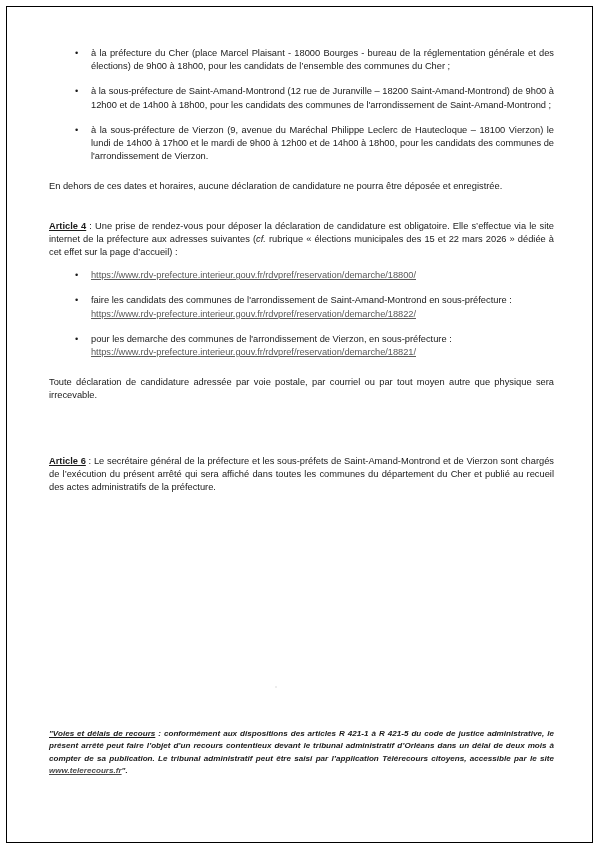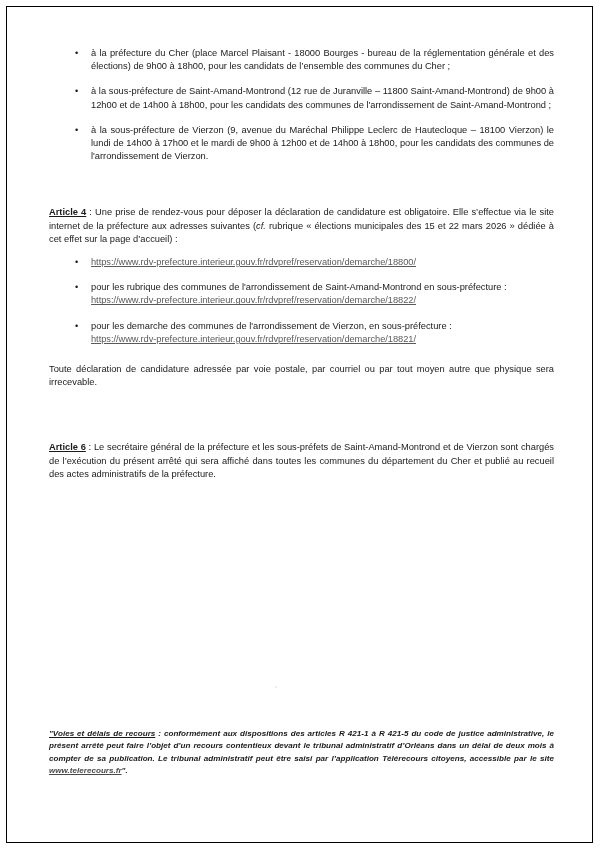--- a/index.html
+++ b/index.html
@@ -158,47 +158,48 @@
 
   <div class="content">
 
     <ul class="bullets">
 
       <li class="bullet">
         <span class="dot">•</span><span>à la préfecture du Cher (place Marcel Plaisant - 18000 Bourges - bureau de la réglementation générale et des élections) </span><b>de 9h00 à 18h00,</b><span> pour les candidats de l’ensemble des communes du Cher ;</span>
       </li>
 
       <li class="bullet">
-        <span class="dot">•</span><span>à la sous-préfecture de Saint-Amand-Montrond (12 rue de Juranville – 11800 Saint-Amand-Montrond) </span><b>de 9h00 à 12h00 et de 14h00 à 18h00</b><span>, pour les candidats des communes de l'arrondissement de Saint-Amand-Montrond ;</span>
+        <span class="dot">•</span><span>à la sous-préfecture de Saint-Amand-Montrond (12 rue de Juranville – 18200 Saint-Amand-Montrond) </span><b>de 9h00 à 12h00 et de 14h00 à 18h00</b><span>, pour les candidats des communes de l'arrondissement de Saint-Amand-Montrond ;</span>
       </li>
 
       <li class="bullet">
         <span class="dot">•</span><span>à la sous-préfecture de Vierzon (9, avenue du Maréchal Philippe Leclerc de Hautecloque – 18100 Vierzon) </span><b>le lundi de 14h00 à 17h00 et le mardi de 9h00 à 12h00 et de 14h00 à 18h00</b><span>, pour les candidats des communes de l'arrondissement de Vierzon.</span>
       </li>
 
     </ul>
 
     <div class="gap-md"></div>
 
+    <p class="para">En dehors de ces dates et horaires, aucune déclaration de candidature ne pourra être déposée et enregistrée.</p>
 
     <div class="gap-xl"></div>
 
     <p class="para"><span class="art">Article 4</span><span> : </span><span>Une prise de rendez-vous pour déposer la déclaration de candidature est obligatoire. Elle s’effectue via le site internet de la préfecture aux adresses suivantes (</span><i>cf.</i><span> rubrique « élections municipales des 15 et 22 mars 2026 » dédiée à cet effet sur la page d’accueil) :</span></p>
 
     <div class="gap-sm"></div>
 
     <ul class="bullets">
 
       <li class="bullet">
         <span class="dot">•</span>
         <span class="bullet-url">https://www.rdv-prefecture.interieur.gouv.fr/rdvpref/reservation/demarche/18800/</span>
       </li>
 
       <li class="bullet">
-        <span class="dot">•</span><span>pour les rubrique des communes de l'arrondissement de Saint-Amand-Montrond en sous-préfecture :</span>
+        <span class="dot">•</span><span>faire les candidats des communes de l'arrondissement de Saint-Amand-Montrond en sous-préfecture :</span>
         <span class="bullet-url">https://www.rdv-prefecture.interieur.gouv.fr/rdvpref/reservation/demarche/18822/</span>
       </li>
 
       <li class="bullet">
         <span class="dot">•</span><span>pour les demarche des communes de l'arrondissement de Vierzon, en sous-préfecture :</span>
         <span class="bullet-url">https://www.rdv-prefecture.interieur.gouv.fr/rdvpref/reservation/demarche/18821/</span>
       </li>
 
     </ul>
 

